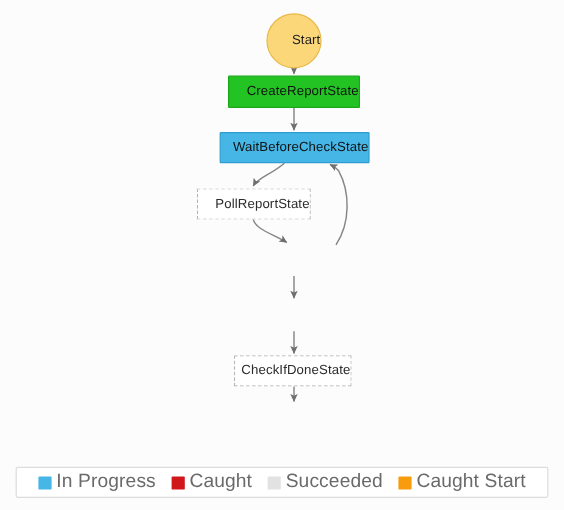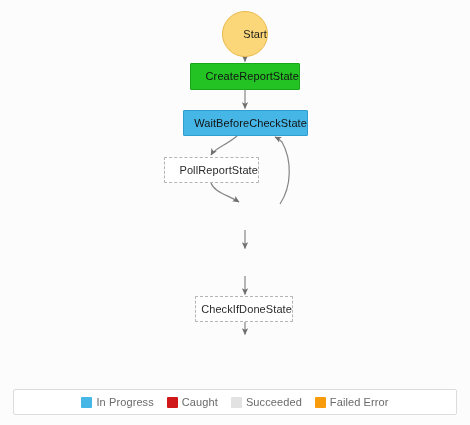--- a/index.html
+++ b/index.html
@@ -102,21 +102,21 @@
     align-items: center;
     gap: 4px;
   }
   .legend-swatch {
     width: 11px;
     height: 11px;
     flex: 0 0 auto;
     border-radius: 1px;
   }
   .legend-label {
-    font-size: 11px;
+    font-size: 16px;
     color: #6a6a6a;
     letter-spacing: 0.1px;
   }
 </style>
 </head>
 <body>
 
 <div id="graph-canvas">
 
   <svg id="graph-svg" viewBox="0 0 470 382" xmlns="http://www.w3.org/2000/svg">
@@ -181,16 +181,16 @@
     <span class="legend-label">Caught</span>
   </div>
 
   <div class="legend-item">
     <span class="legend-swatch" style="background:#e2e2e2;"></span>
     <span class="legend-label">Succeeded</span>
   </div>
 
   <div class="legend-item">
     <span class="legend-swatch" style="background:#f89c0e;"></span>
-    <span class="legend-label">Failed Error</span>
+    <span class="legend-label">Caught Start</span>
   </div>
 
 </div>
 
 </body></html>

